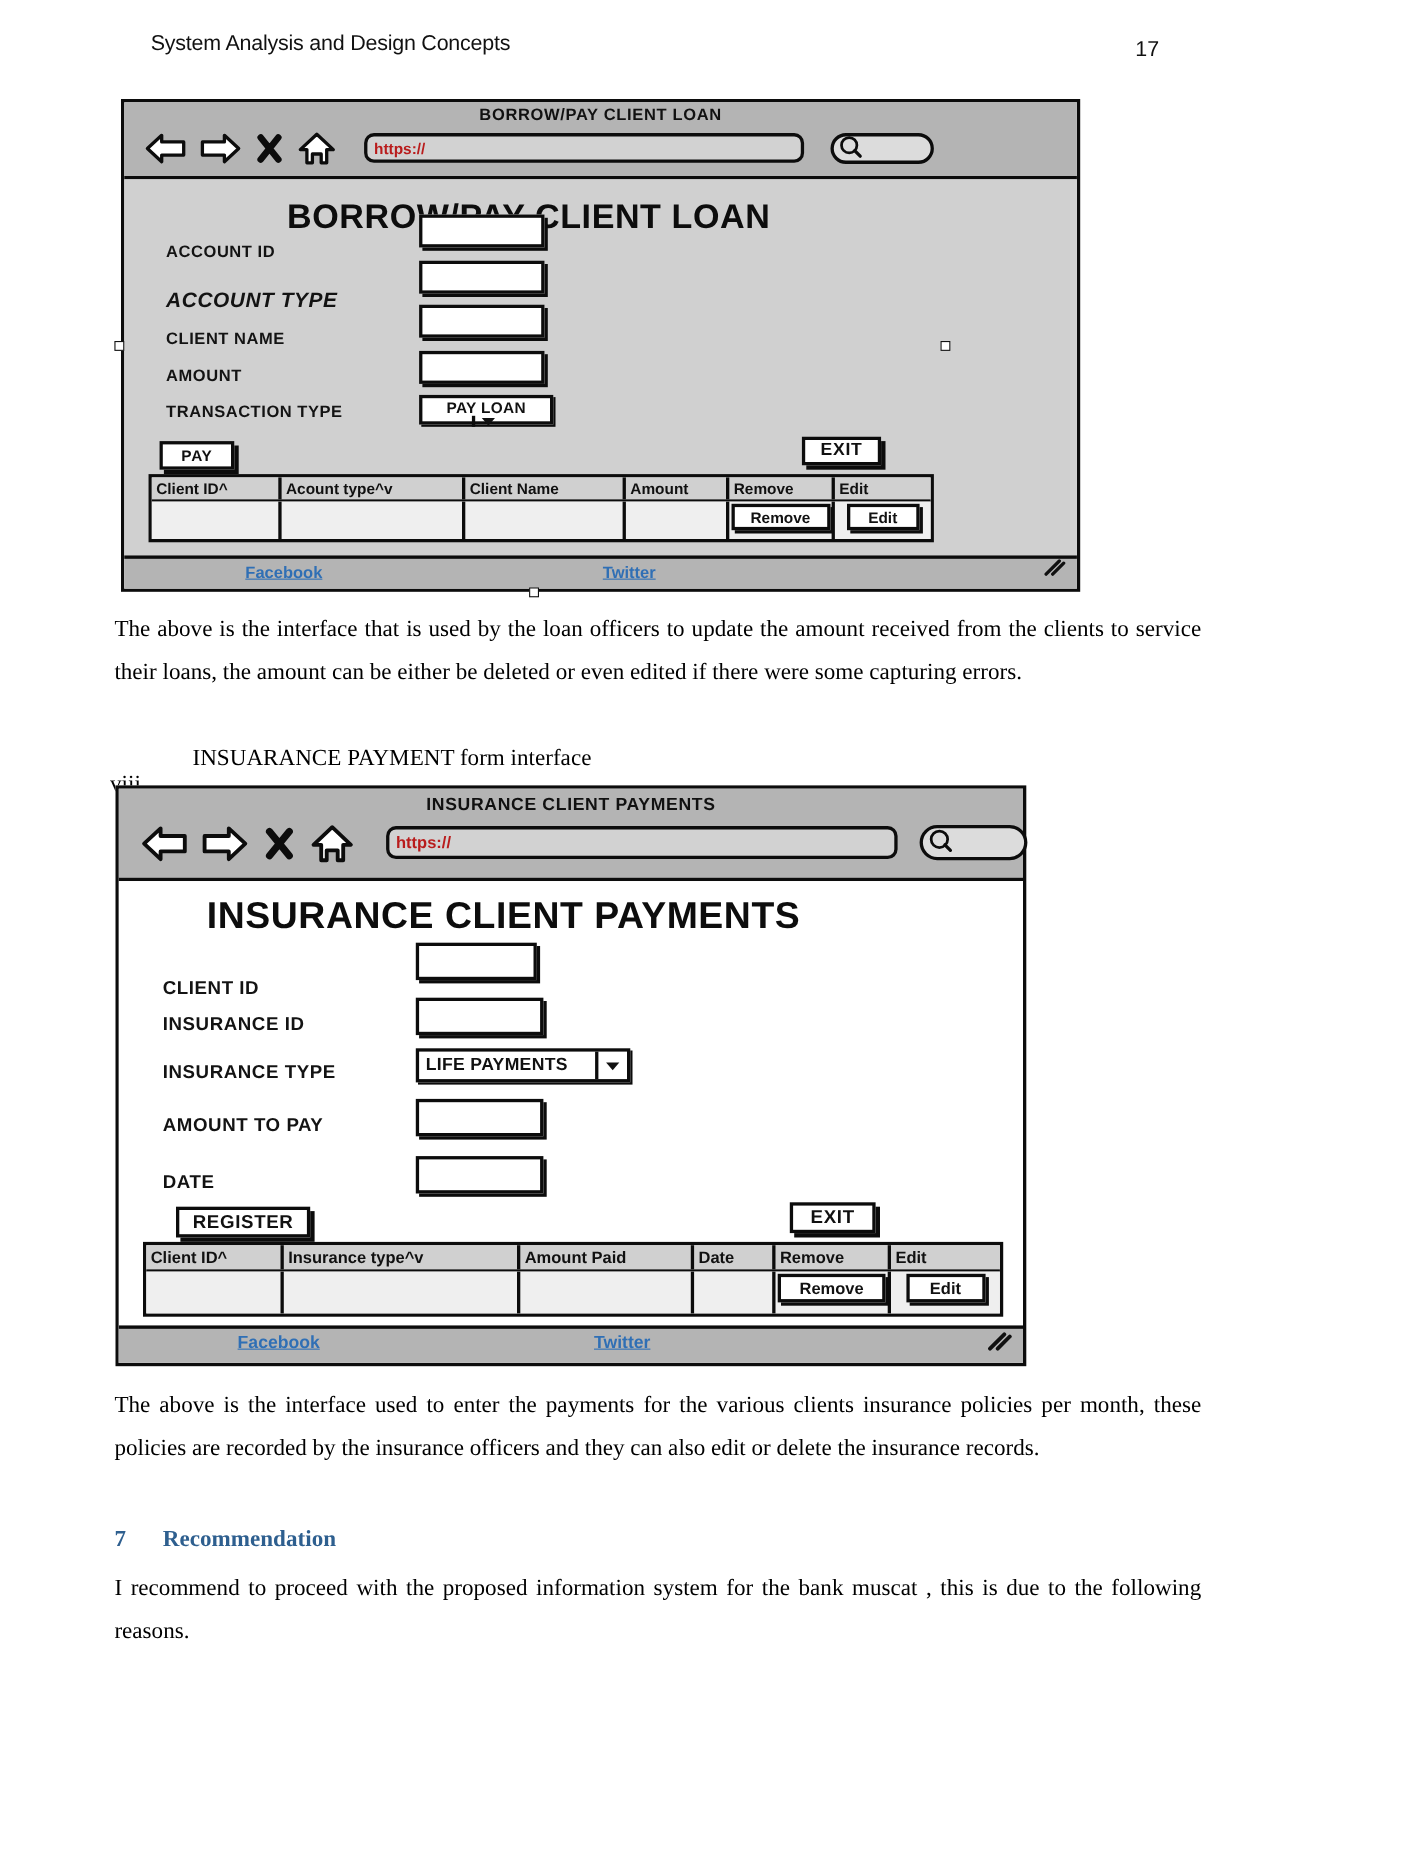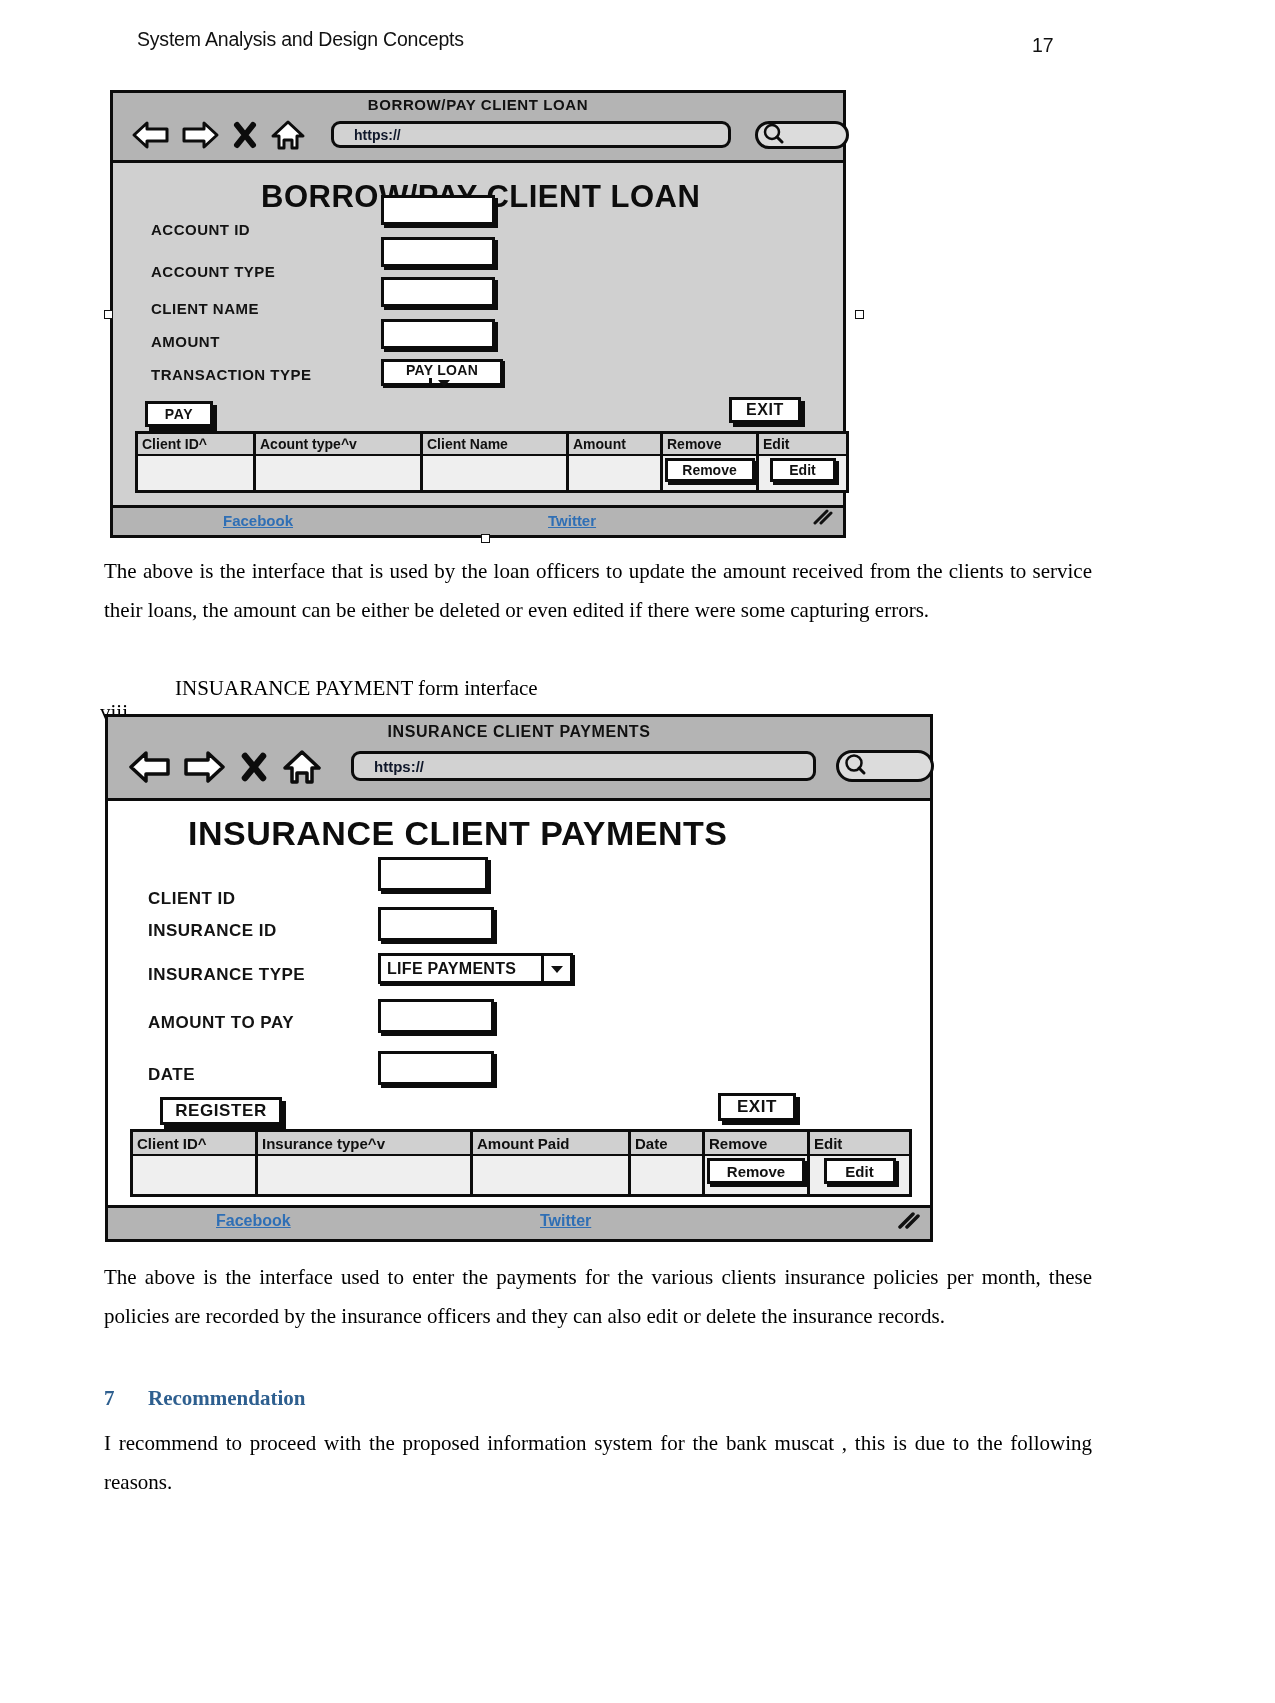--- a/index.html
+++ b/index.html
@@ -76,22 +76,22 @@
     background: #d2d2d2;
     border: 3px solid #0c0c0c;
     border-radius: 9px;
     display: flex;
     align-items: center;
     overflow: hidden;
   }
   .urlbar .url-text {
     font-family: "Liberation Sans", sans-serif;
     font-weight: 700;
-    color: #0f172a;
-    padding-left: 20px;
+    color: #b91c1c;
+    padding-left: 6px;
   }
   .searchbox {
     position: absolute;
     box-sizing: border-box;
     background: #dcdcdc;
     border: 3px solid #0c0c0c;
     border-radius: 16px;
     display: flex;
     align-items: center;
   }
@@ -285,21 +285,21 @@
   }
 </style>
 </head>
 <body>
 
 <div class="page-header">
   <div class="doc-title">System Analysis and Design Concepts</div>
   <div class="page-number">17</div>
 </div>
 
-<div class="mockup" style="left:110px; top:90px; width:736px; height:448px;">
+<div class="mockup" style="left:110px; top:90px; width:872px; height:448px;">
 
   <div class="chrome" style="height:70px;">
     <div class="chrome-title" style="top:3px; font-size:15px;">BORROW/PAY CLIENT LOAN</div>
 
     <div class="chrome-icons" style="left:18px; top:26px; gap:9px;">
       <span>
         <svg width="40" height="30" viewBox="0 0 40 30">
             <path d="M16 3 L3 15 L16 27 L16 21 L36 21 L36 9 L16 9 Z" fill="#fff" stroke="#0c0c0c" stroke-width="3" stroke-linejoin="round"></path>
           </svg>
       </span>
@@ -334,21 +334,21 @@
     </div>
   </div>
 
   <div class="screen" style="height:372px;">
 
     <div class="form-title" style="left:148px; top:16px; font-size:31px;">BORROW/PAY CLIENT LOAN</div>
 
     <div class="field-label" style="left:38px; top:58px; font-size:15px;">ACCOUNT ID</div>
     <div class="input-box" style="left:268px; top:32px; width:114px; height:30px;"></div>
 
-    <div class="field-label" style="left:38px; top:100px; font-size:15px;">ACCOUNT TYPE</div>
+    <div class="field-label" style="left:38px; top:100px; font-size:19px;font-style:italic;">ACCOUNT TYPE</div>
     <div class="input-box" style="left:268px; top:74px; width:114px; height:30px;"></div>
 
     <div class="field-label" style="left:38px; top:137px; font-size:15px;">CLIENT NAME</div>
     <div class="input-box" style="left:268px; top:114px; width:114px; height:30px;"></div>
 
     <div class="field-label" style="left:38px; top:170px; font-size:15px;">AMOUNT</div>
     <div class="input-box" style="left:268px; top:156px; width:114px; height:30px;"></div>
 
     <div class="field-label" style="left:38px; top:203px; font-size:15px;">TRANSACTION TYPE</div>
     <div class="combo" style="left:268px; top:196px; width:122px; height:27px;flex-direction:column;">

